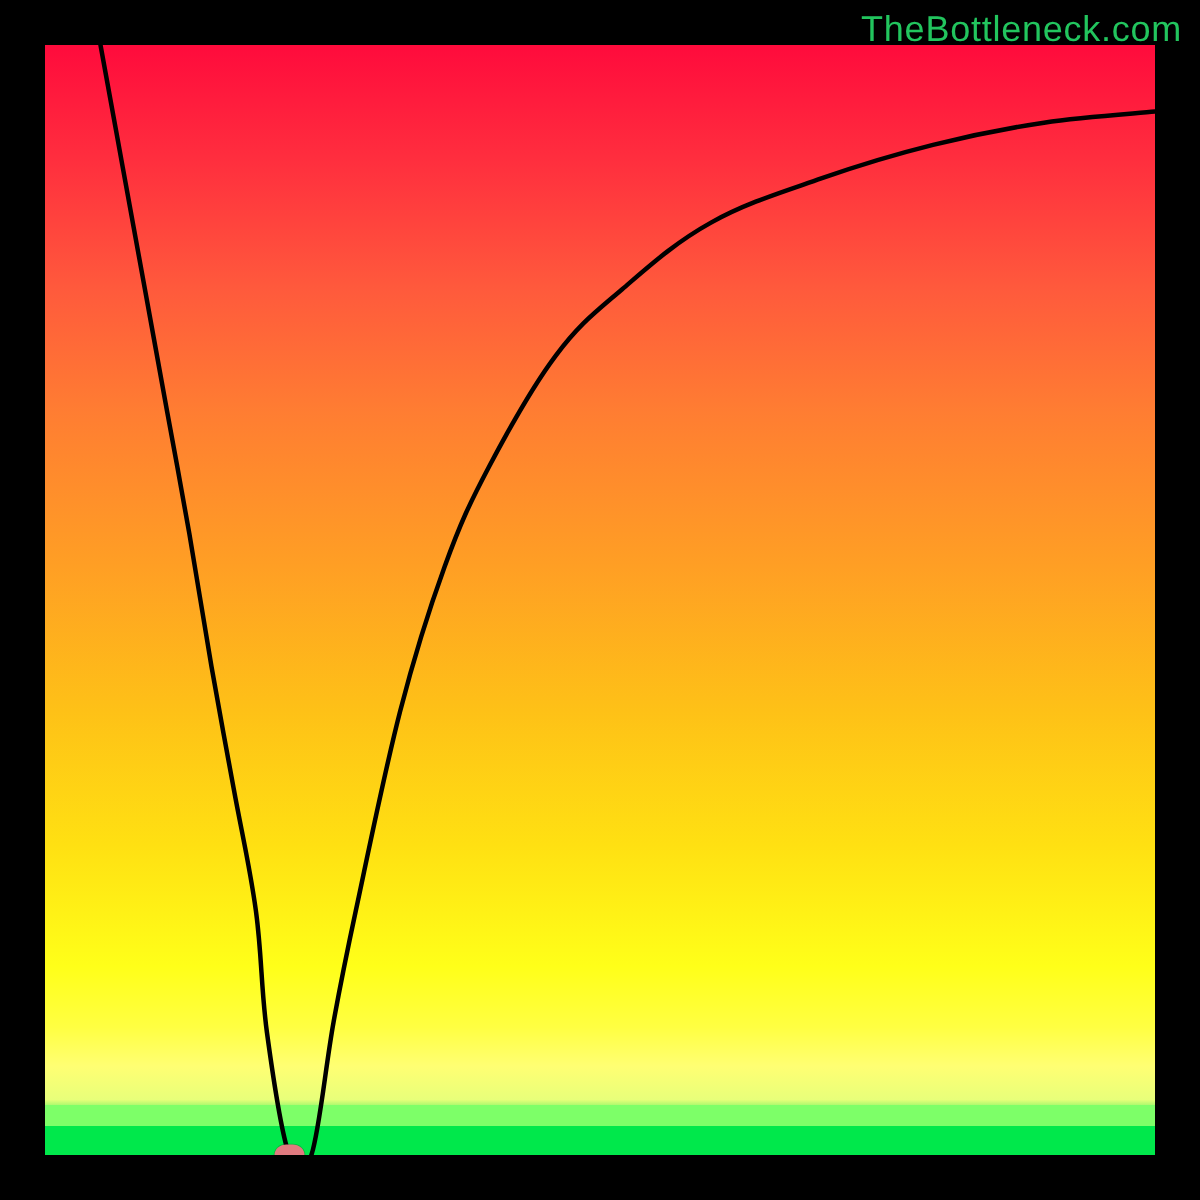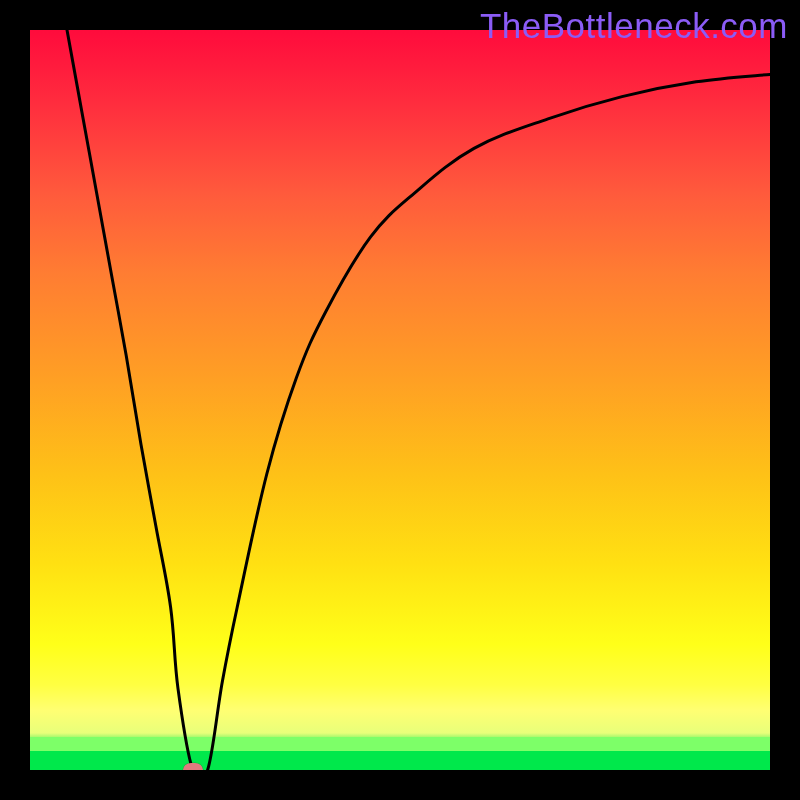--- a/index.html
+++ b/index.html
@@ -15,22 +15,22 @@
     position: relative;
     width: 800px;
     height: 800px;
     background: #000;
     box-sizing: border-box;
   }
   .watermark {
     position: absolute;
     top: 6px;
     right: 12px;
-    color: #8b5cf6;
-    font-size: 35px;
+    color: #22c55e;
+    font-size: 24px;
     font-weight: 400;
     letter-spacing: 0.5px;
     white-space: nowrap;
     z-index: 30;
   }
   .plot-area {
     position: absolute;
     left: 30px;
     top: 30px;
     width: 740px;

